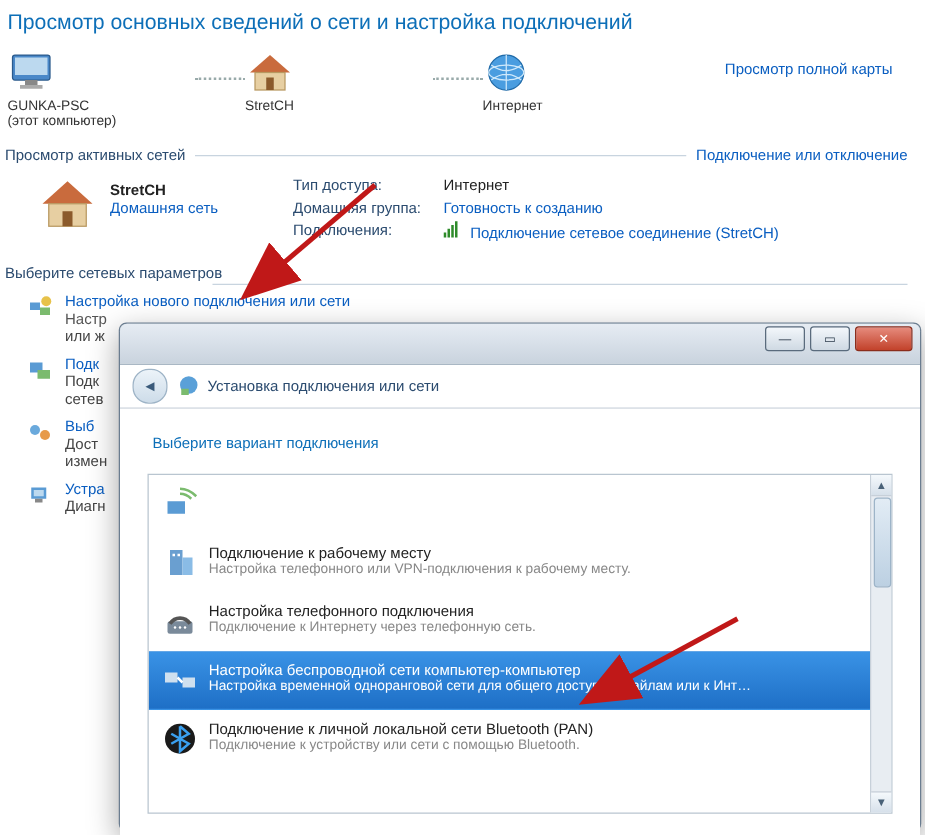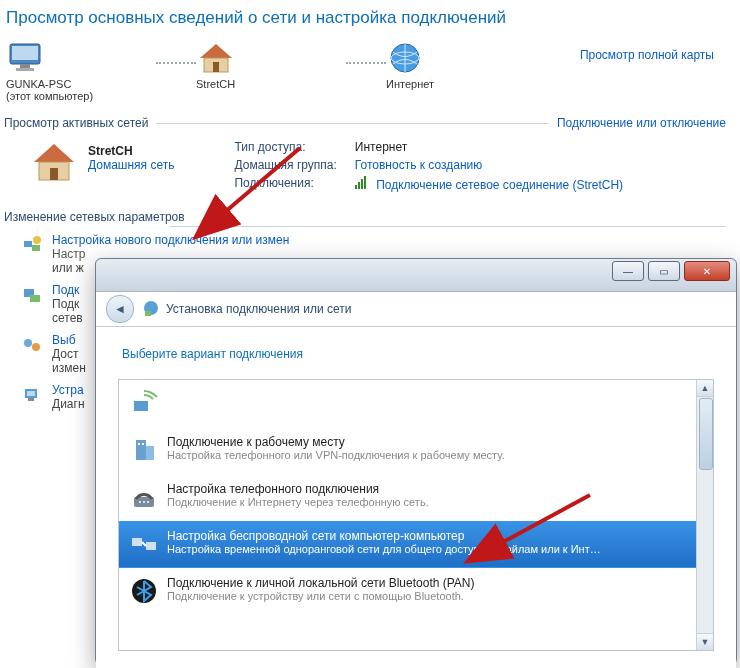--- a/index.html
+++ b/index.html
@@ -127,33 +127,33 @@
             <span style="height:4px"></span>
             <span style="height:7px"></span>
             <span style="height:10px"></span>
             <span style="height:13px"></span>
           </span>
       <span class="link">Подключение сетевое соединение (StretCH)</span>
     </span>
   </div>
 </div>
 
-<div class="changes">Изменение сетевых параметров</div>
+<div class="changes">Выберите сетевых параметров</div>
 <div style="border-top:1px solid #c8d4df;margin:2px 14px 0 170px;"></div>
 
 <div class="task">
   <span class="picon">
     <svg width="20" height="20">
           <rect x="2" y="6" width="8" height="6" fill="#5a9bd4"></rect>
           <rect x="10" y="10" width="8" height="6" fill="#7bbb6e"></rect>
           <circle cx="15" cy="5" r="4" fill="#e7c24a"></circle>
         </svg>
   </span>
   <div>
-    <div class="t">Настройка нового подключения или измен</div>
+    <div class="t">Настройка нового подключения или сети</div>
     <div class="d"><span class="cut">Настр</span></div>
     <div class="d cut">или ж</div>
   </div>
 </div>
 
 <div class="task">
   <span class="picon">
     <svg width="20" height="20">
           <rect x="2" y="4" width="10" height="8" fill="#5a9bd4"></rect>
           <rect x="8" y="10" width="10" height="7" fill="#7bbb6e"></rect>

